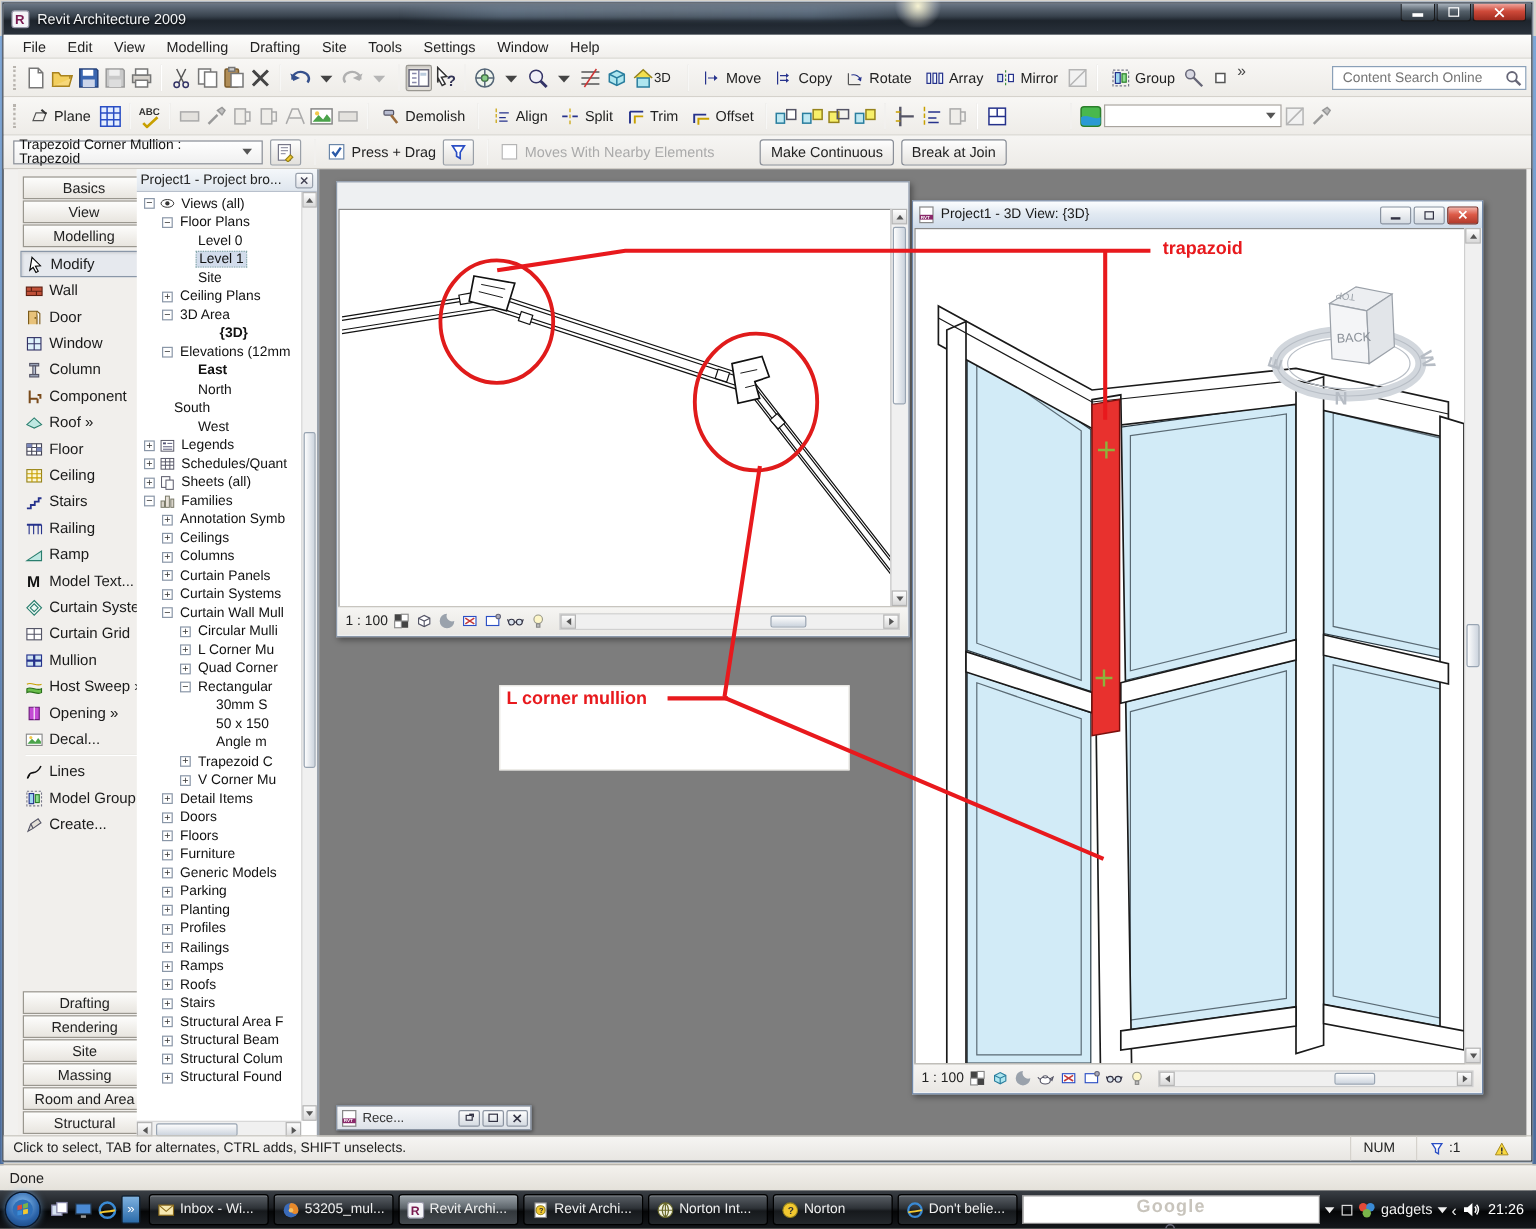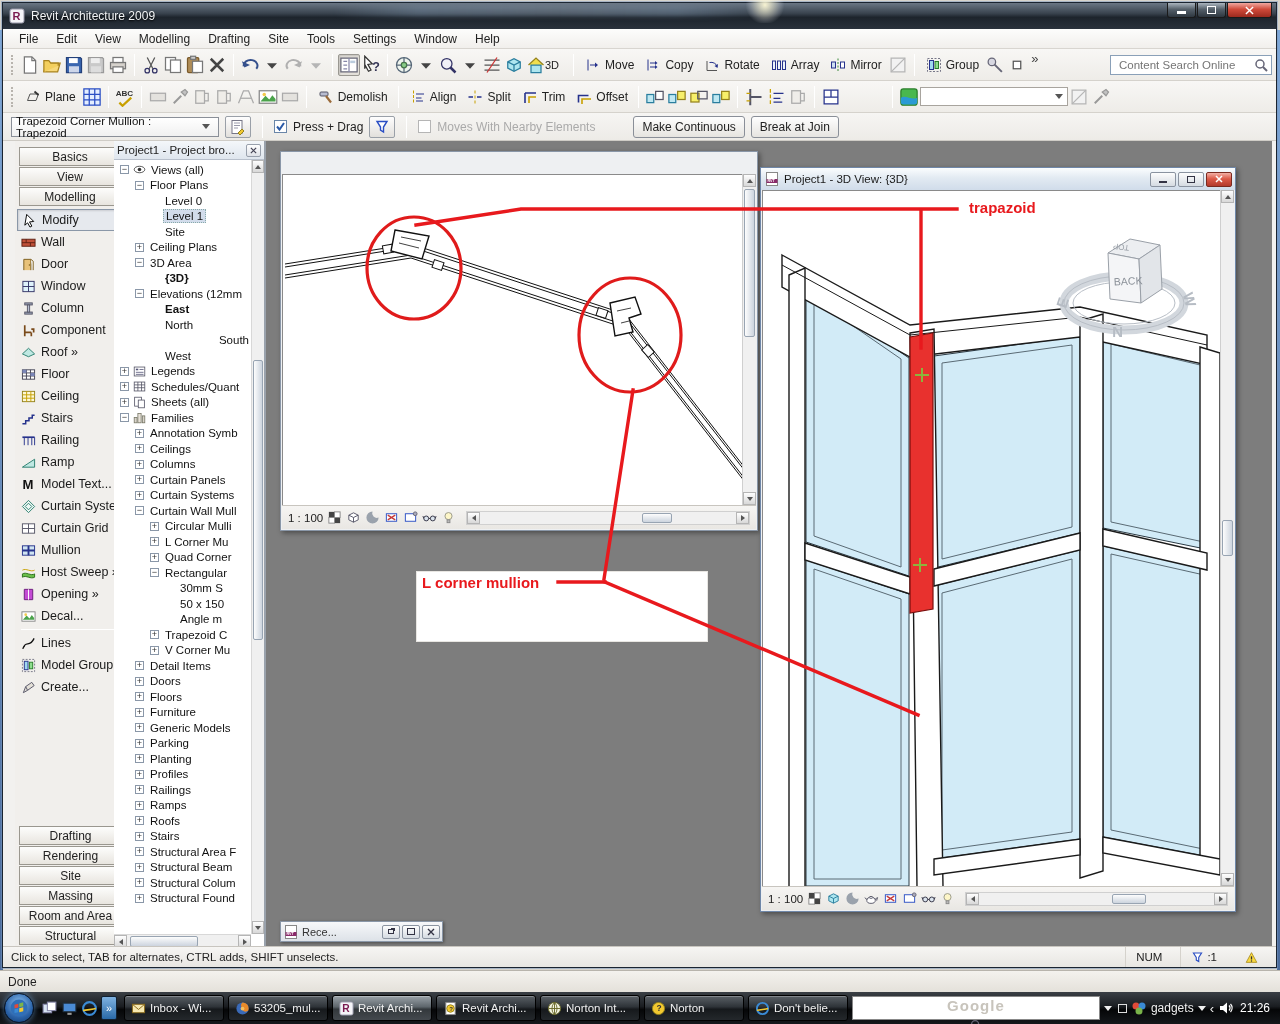--- a/index.html
+++ b/index.html
@@ -901,37 +901,37 @@
               <span class="tlabel">Site</span>
             </div>
             <div class="trow" style="padding-left: 21px;">
               <span class="toggle">+</span>
               <span class="tlabel">Ceiling Plans</span>
             </div>
             <div class="trow" style="padding-left: 21px;">
               <span class="toggle">−</span>
               <span class="tlabel">3D Area</span>
             </div>
-            <div class="trow" style="padding-left: 36px;">
+            <div class="trow" style="padding-left: 36px; margin-left: 18px;">
               <span style="width: 13px; flex: 0 0 auto;"></span>
               <span class="tlabel bold">{3D}</span>
             </div>
             <div class="trow" style="padding-left: 21px;">
               <span class="toggle">−</span>
               <span class="tlabel">Elevations (12mm</span>
             </div>
             <div class="trow" style="padding-left: 36px; font-weight: bold;">
               <span style="width: 13px; flex: 0 0 auto;"></span>
               <span class="tlabel">East</span>
             </div>
             <div class="trow" style="padding-left: 36px;">
               <span style="width: 13px; flex: 0 0 auto;"></span>
               <span class="tlabel">North</span>
             </div>
-            <div class="trow" style="padding-left: 36px; justify-content: flex-end;">
+            <div class="trow" style="padding-left: 16px;">
               <span style="width: 13px; flex: 0 0 auto;"></span>
               <span class="tlabel">South</span>
             </div>
             <div class="trow" style="padding-left: 36px;">
               <span style="width: 13px; flex: 0 0 auto;"></span>
               <span class="tlabel">West</span>
             </div>
             <div class="trow" style="padding-left: 6px;">
               <span class="toggle">+</span>
               <span class="ic">

